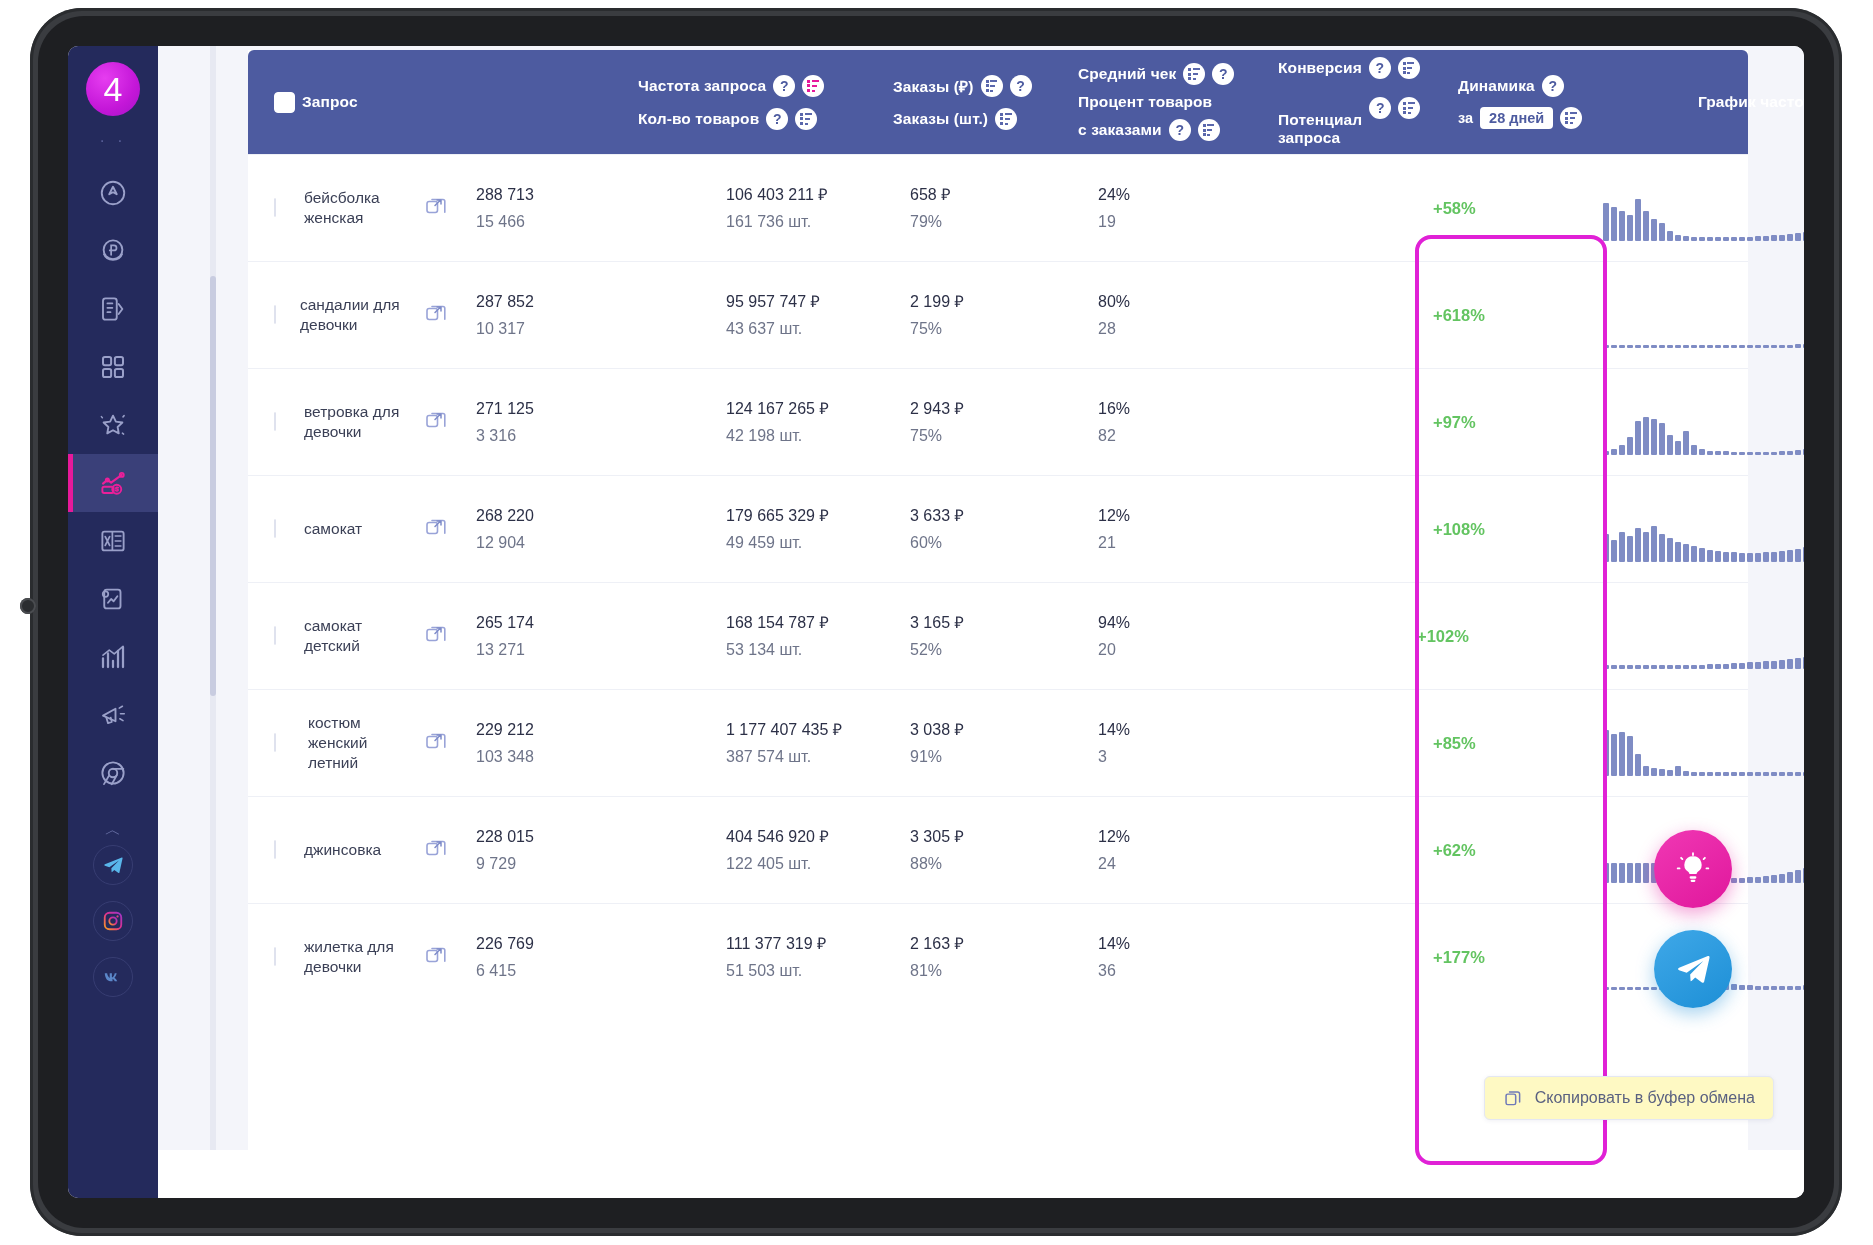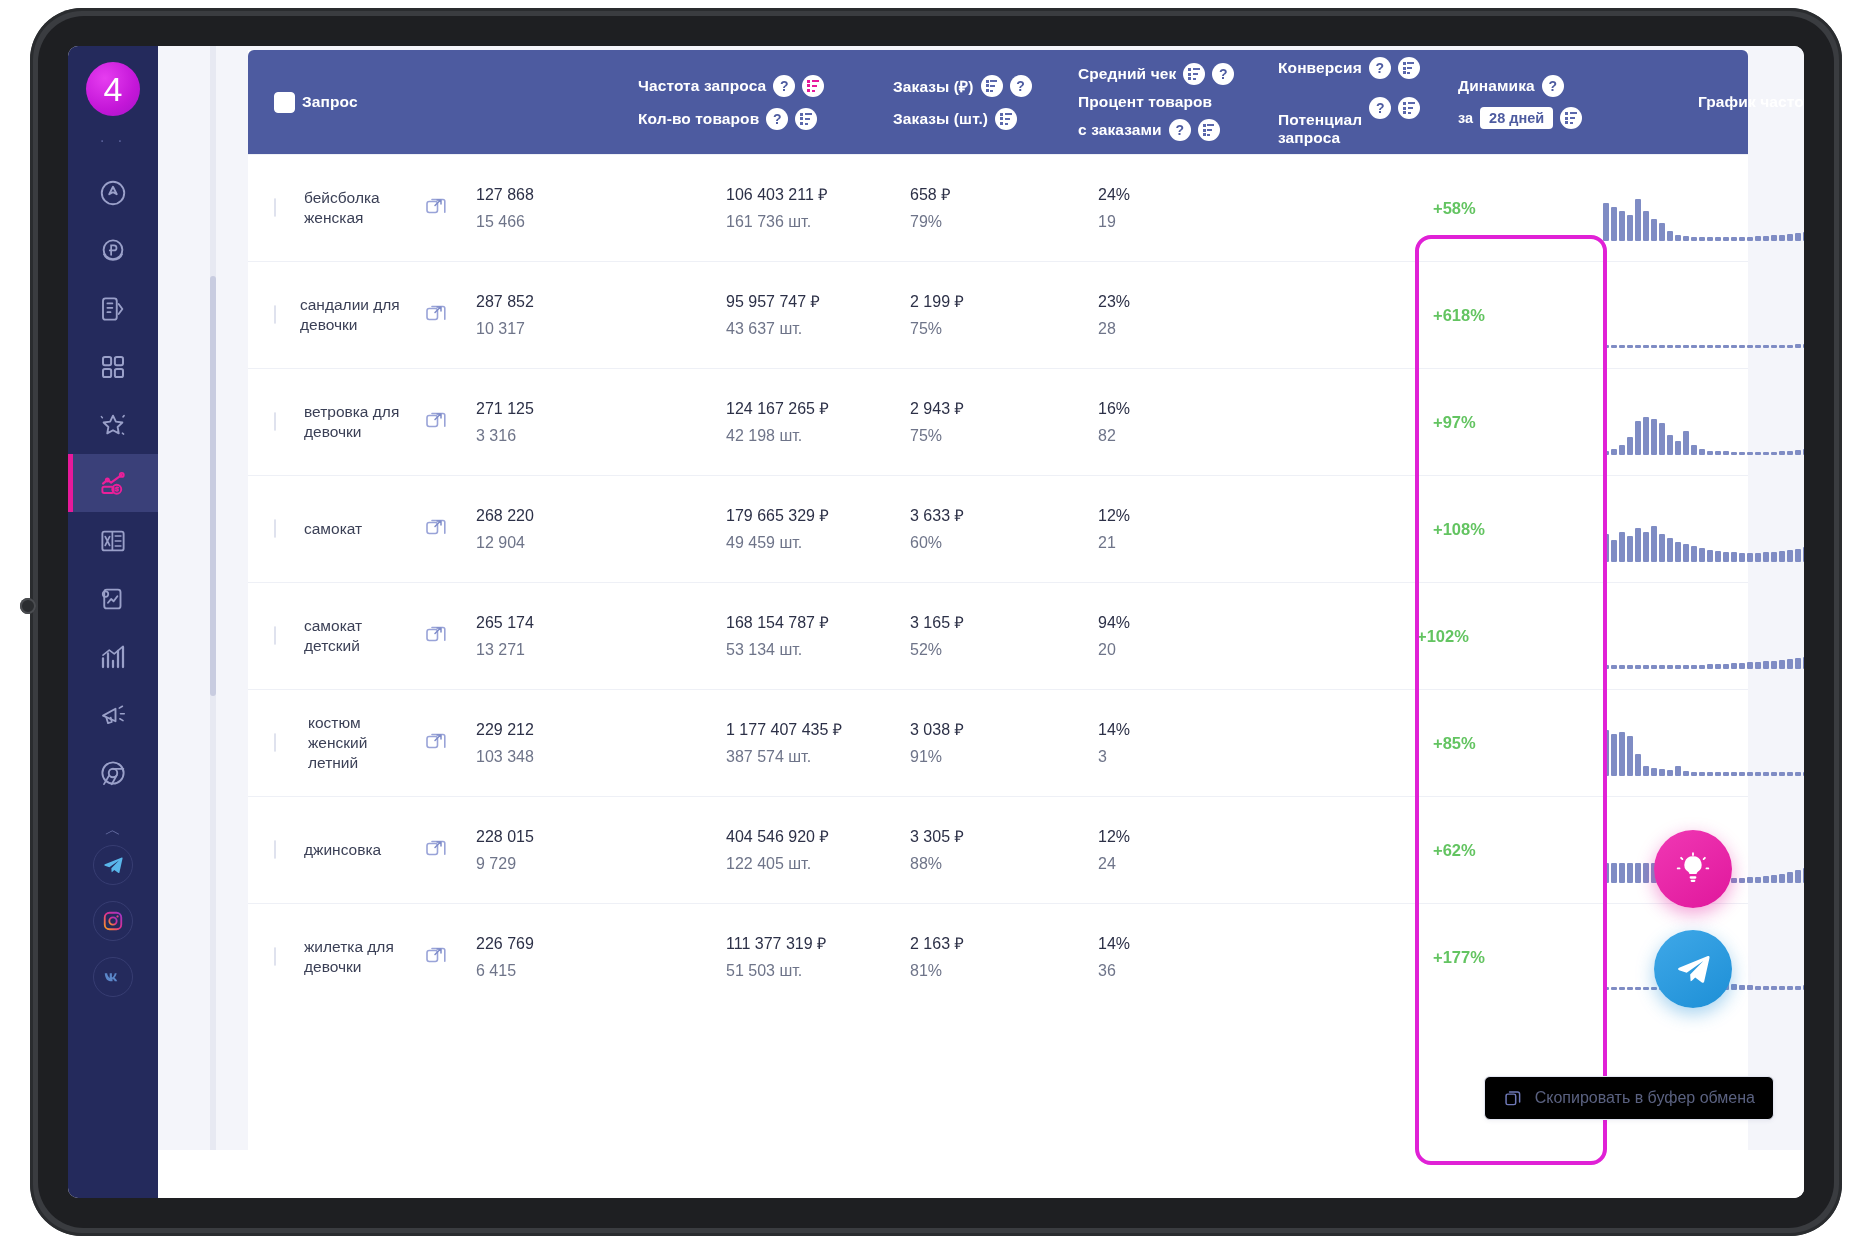--- a/index.html
+++ b/index.html
@@ -205,21 +205,21 @@
     cursor: pointer; z-index: 8;
   }
   #fab-idea { right: 72px; bottom: 290px; width: 78px; height: 78px;
     background: linear-gradient(145deg,#f038b4,#e0179c); box-shadow: 0 6px 18px rgba(224,23,156,.4); }
   #fab-telegram { right: 72px; bottom: 190px; width: 78px; height: 78px;
     background: linear-gradient(145deg,#3fa8e8,#1d8fd6); box-shadow: 0 6px 18px rgba(29,143,214,.4); }
 
   #copy-button {
     position: absolute; right: 30px; bottom: 78px;
     height: 44px; padding: 0 18px;
-    background: #000000; border: 1px solid #e4e7f2; border-radius: 6px;
+    background: #fef9c3; border: 1px solid #e4e7f2; border-radius: 6px;
     display: flex; align-items: center; gap: 11px;
     font-size: 16px; color: #5a6180; cursor: pointer;
     box-shadow: 0 1px 4px rgba(60,70,120,.08);
     z-index: 7;
   }
   #bottom-fade {
     position: absolute; left: 0; right: 0; bottom: 0; height: 48px;
     background: #ffffff;
   }
 </style>
@@ -458,21 +458,21 @@
       <div id="table-body">
           <div class="row">
             <div class="cell" style="left:26px"><span class="row-checkbox"></span></div>
             <div class="cell query-txt" style="left:56px">бейсболка женская</div>
             <div class="cell ext-icon" style="left:176px"><svg viewBox="0 0 24 24" width="24" height="24">
                 <rect x="3" y="7.5" width="10.5" height="11" rx="2.2" fill="none" stroke="#99a3d8" stroke-width="1.6"></rect>
                 <path d="M8 5.5h11a1.8 1.8 0 011.8 1.8v11" fill="none" stroke="#99a3d8" stroke-width="1.6" stroke-linecap="round"></path>
                 <path d="M11 11.5l5.5-5.5M13 6h4v4" fill="none" stroke="#7f8cc9" stroke-width="1.5" stroke-linecap="round" stroke-linejoin="round"></path>
               </svg></div>
             <div class="cell" style="left:228px">
-              <div class="num-main">127 868</div>
+              <div class="num-main">288 713</div>
               <div class="num-sub">15 466</div>
             </div>
             <div class="cell" style="left:478px">
               <div class="num-main">106 403 211 ₽</div>
               <div class="num-sub">161 736 шт.</div>
             </div>
             <div class="cell" style="left:662px">
               <div class="num-main">658 ₽</div>
               <div class="num-sub">79%</div>
             </div>
@@ -524,21 +524,21 @@
             </div>
             <div class="cell" style="left:478px">
               <div class="num-main">95 957 747 ₽</div>
               <div class="num-sub">43 637 шт.</div>
             </div>
             <div class="cell" style="left:662px">
               <div class="num-main">2 199 ₽</div>
               <div class="num-sub">75%</div>
             </div>
             <div class="cell" style="left:850px">
-              <div class="num-main">23%</div>
+              <div class="num-main">80%</div>
               <div class="num-sub">28</div>
             </div>
             <div class="cell dyn-val" style="left:1185px">+618%</div>
             <div class="cell spark" style="left:1355px; bottom:20px">
               <i style="height:3px"></i>
               <i style="height:3px"></i>
               <i style="height:3px"></i>
               <i style="height:3px"></i>
               <i style="height:3px"></i>
               <i style="height:3px"></i>

